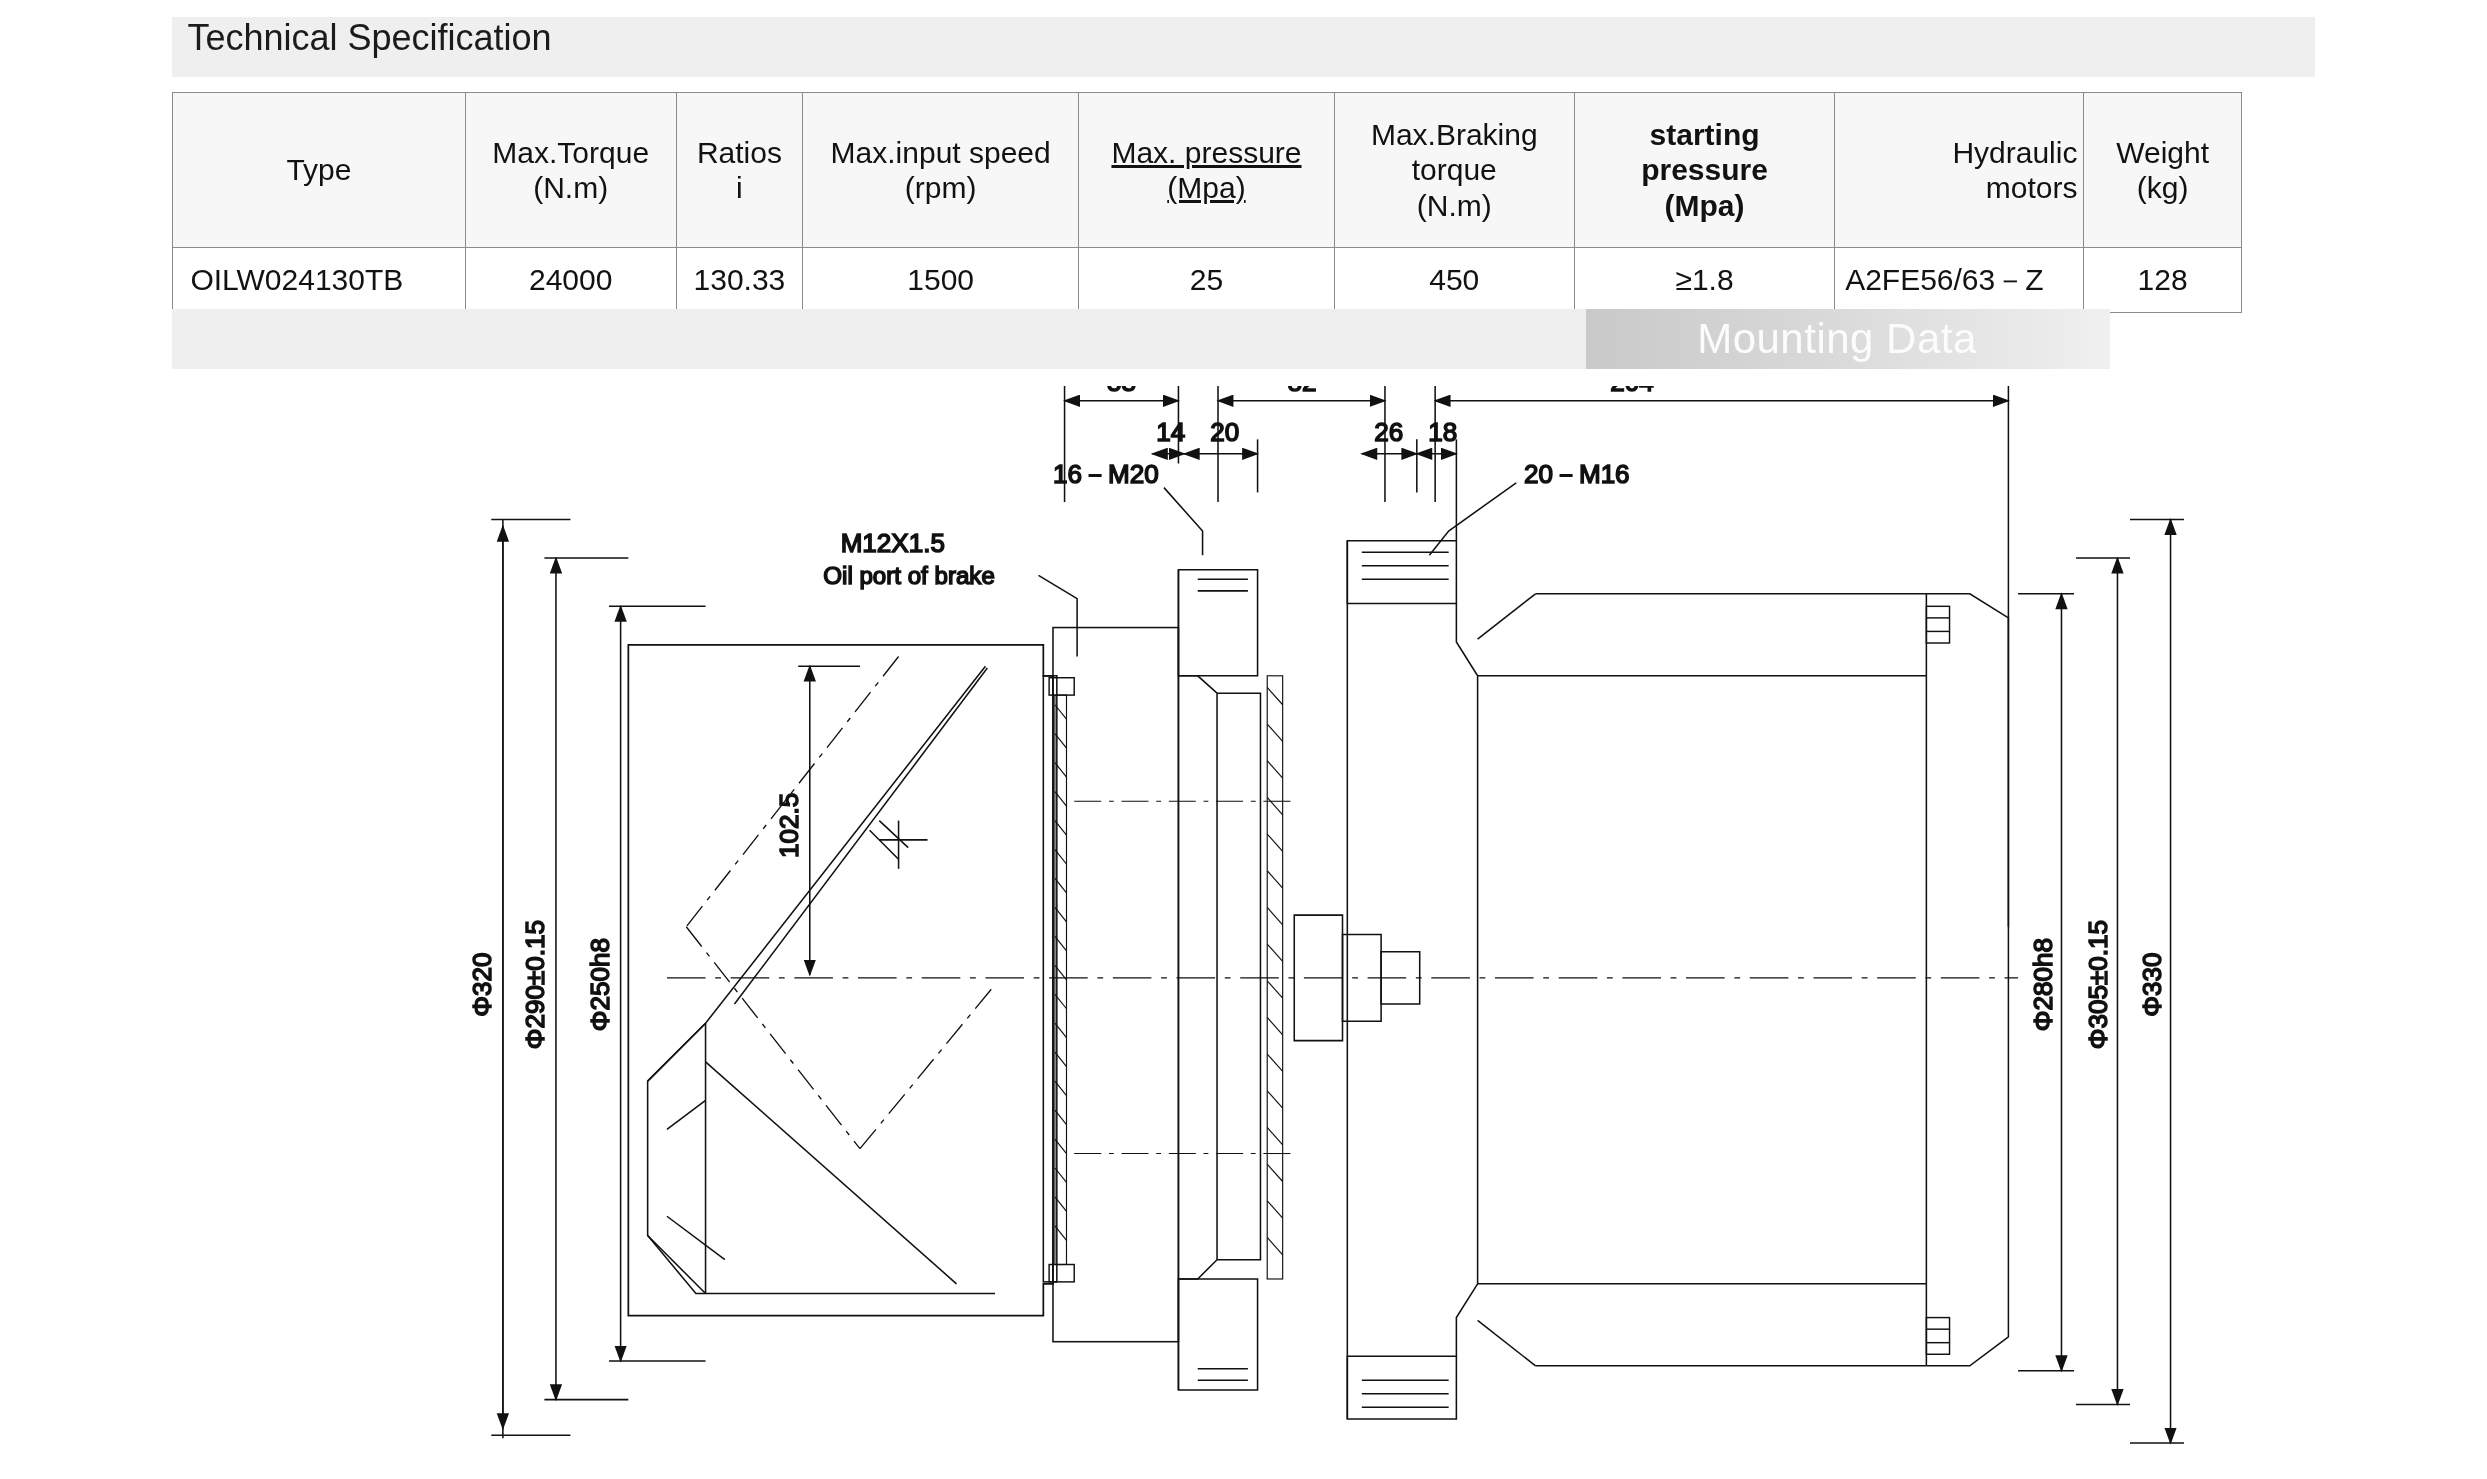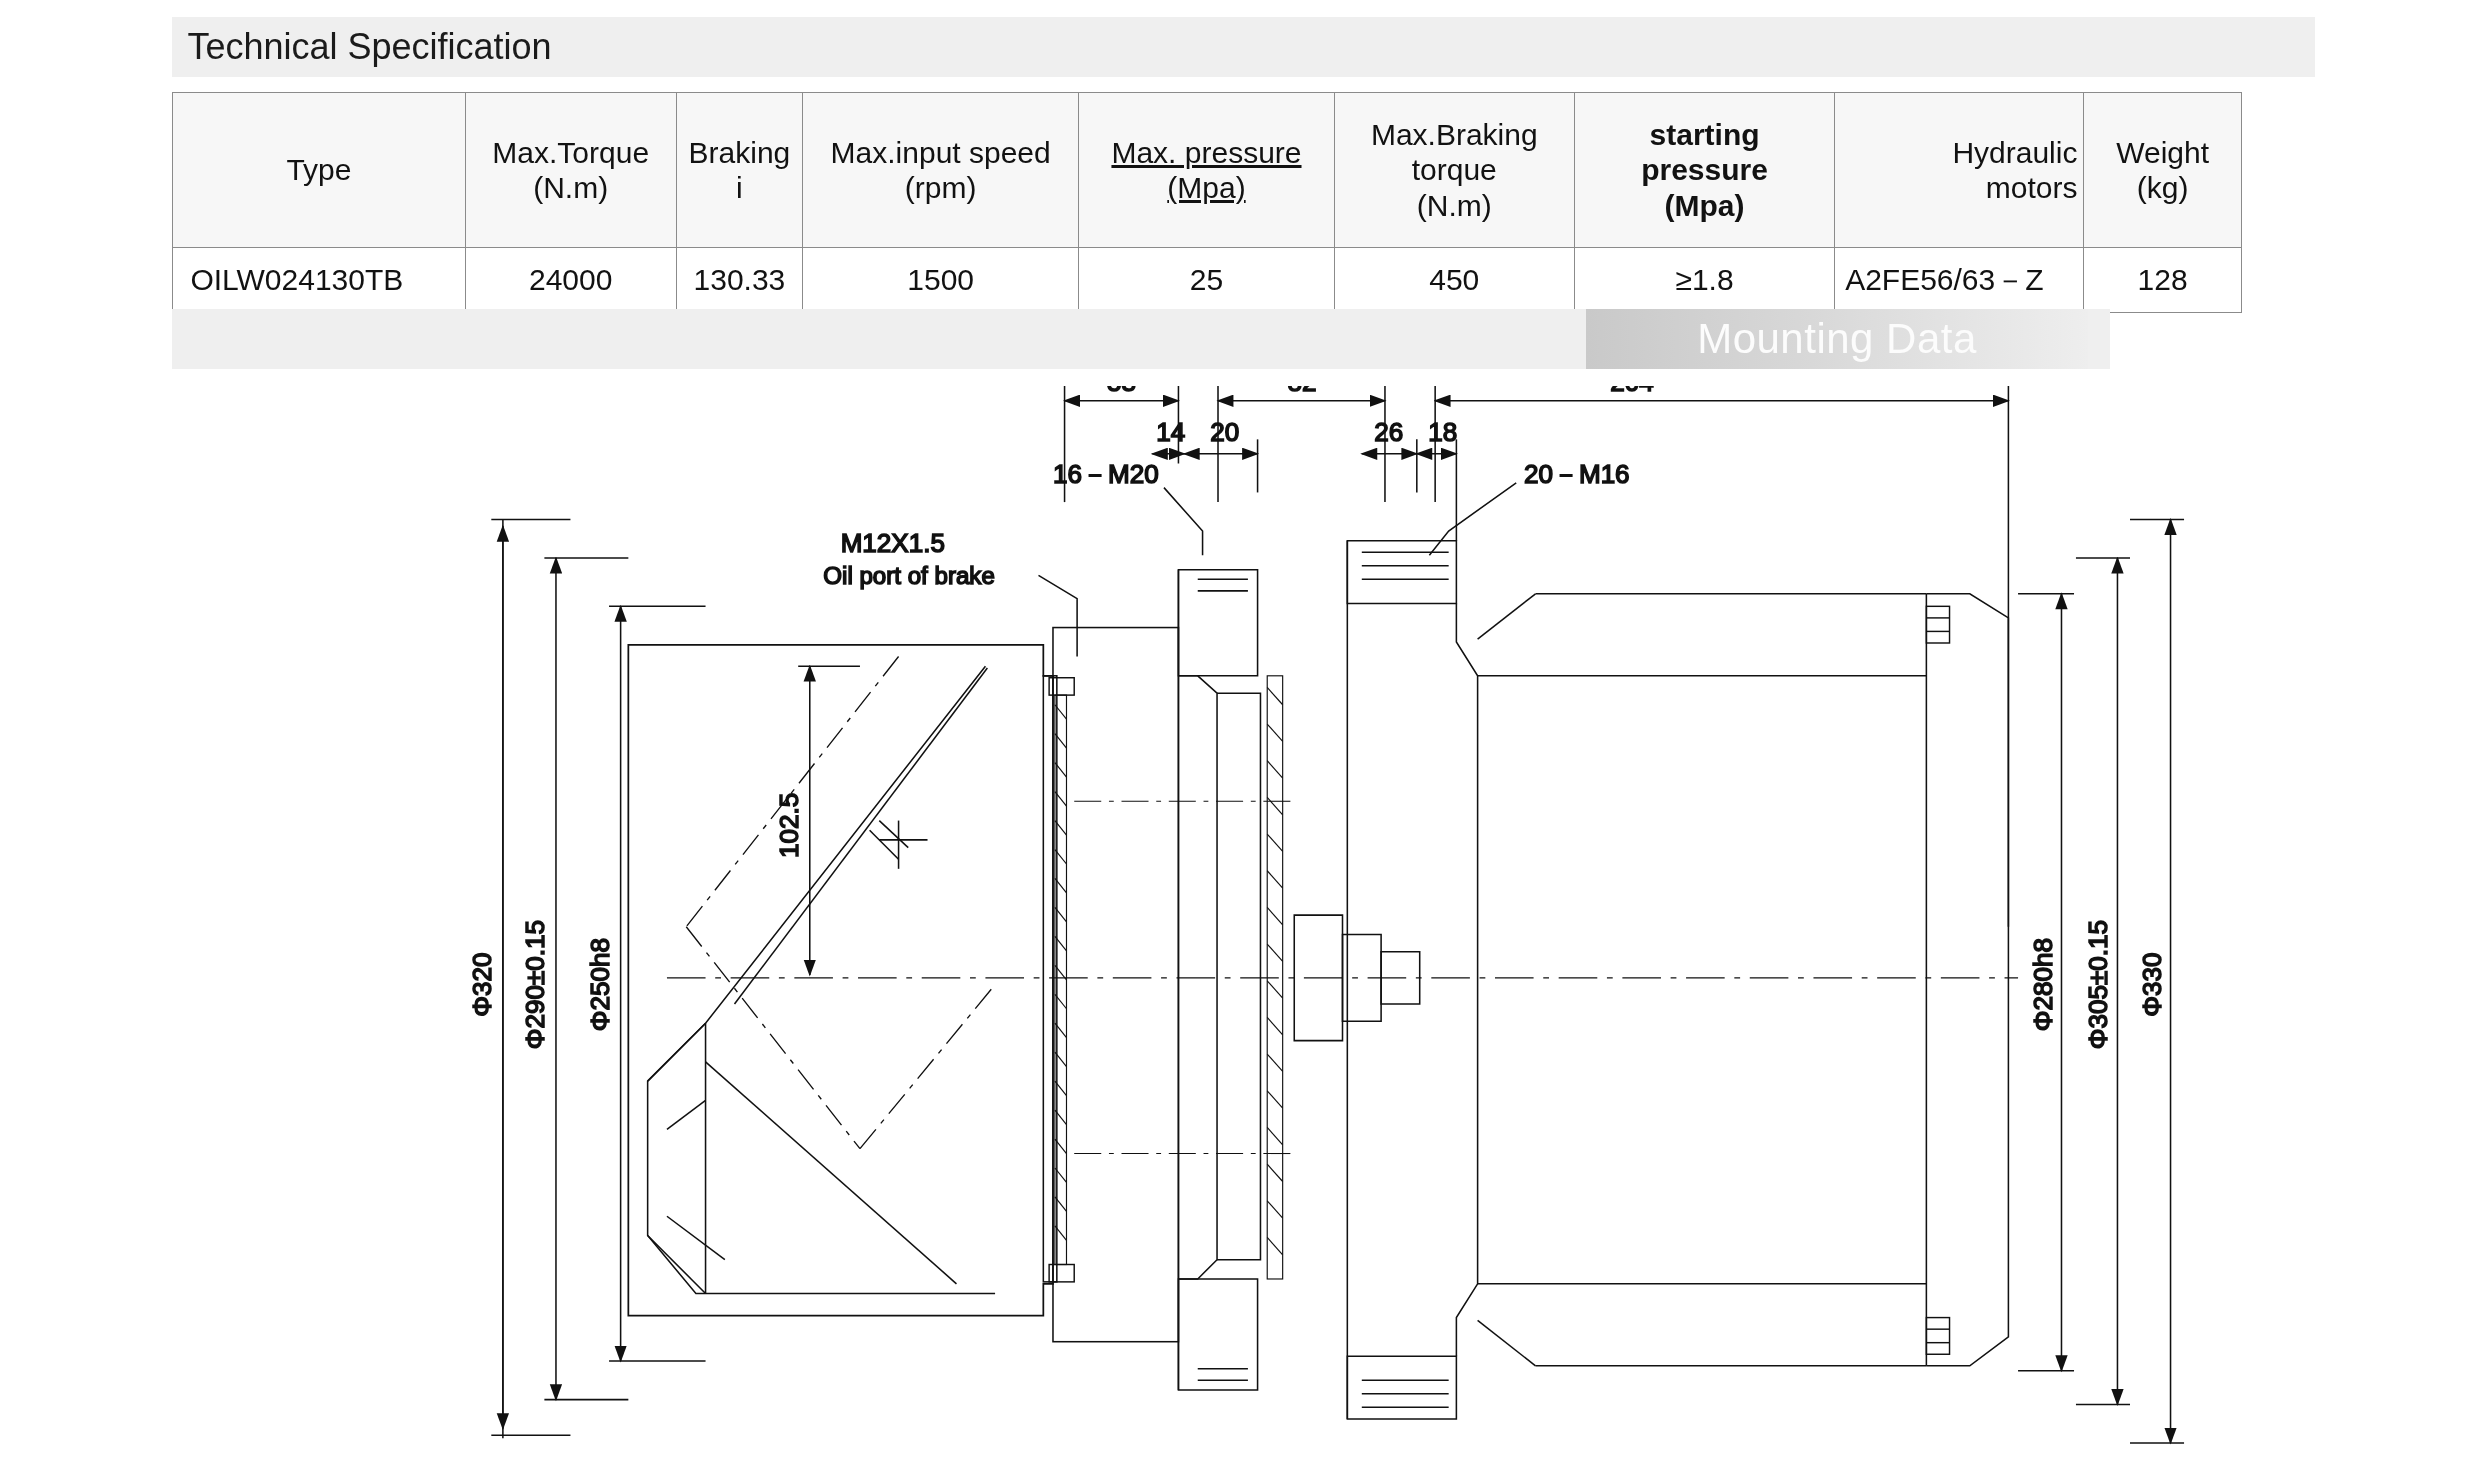--- a/index.html
+++ b/index.html
@@ -1,21 +1,21 @@
 <!DOCTYPE html>
 <html><head>
 <meta charset="utf-8">
 <style>
   html,body{margin:0;padding:0;background:#ffffff;}
   body{width:2487px;height:1480px;position:relative;font-family:"Liberation Sans",sans-serif;color:#1a1a1a;overflow:hidden;}
 
   
   .spec-title{
     position:absolute;left:172px;top:17.4px;width:2143px;height:60px;
-    background:#efefef;display:flex;align-items:center;
+    background:#efefef;display:flex;
   }
   .spec-title span{font-size:36px;padding-left:15.4px;color:#1b1b1b;}
 
   
   .spec-table{
     position:absolute;left:172px;top:92px;width:2070px;
     border-collapse:collapse;background:#fff;
   }
   .spec-table th,.spec-table td{
     border:1px solid #8b8b8b;text-align:center;font-weight:normal;
@@ -62,21 +62,21 @@
   <thead>
     <tr>
       <th class="c0">
         <div>Type</div>
       </th>
       <th class="c1">
         <div>Max.Torque</div>
         <div>(N.m)</div>
       </th>
       <th class="c2">
-        <div>Braking</div>
+        <div>Ratios</div>
         <div>i</div>
       </th>
       <th class="c3">
         <div>Max.input speed</div>
         <div>(rpm)</div>
       </th>
       <th class="c4">
         <div>Max. pressure</div>
         <div>(Mpa)</div>
       </th>

